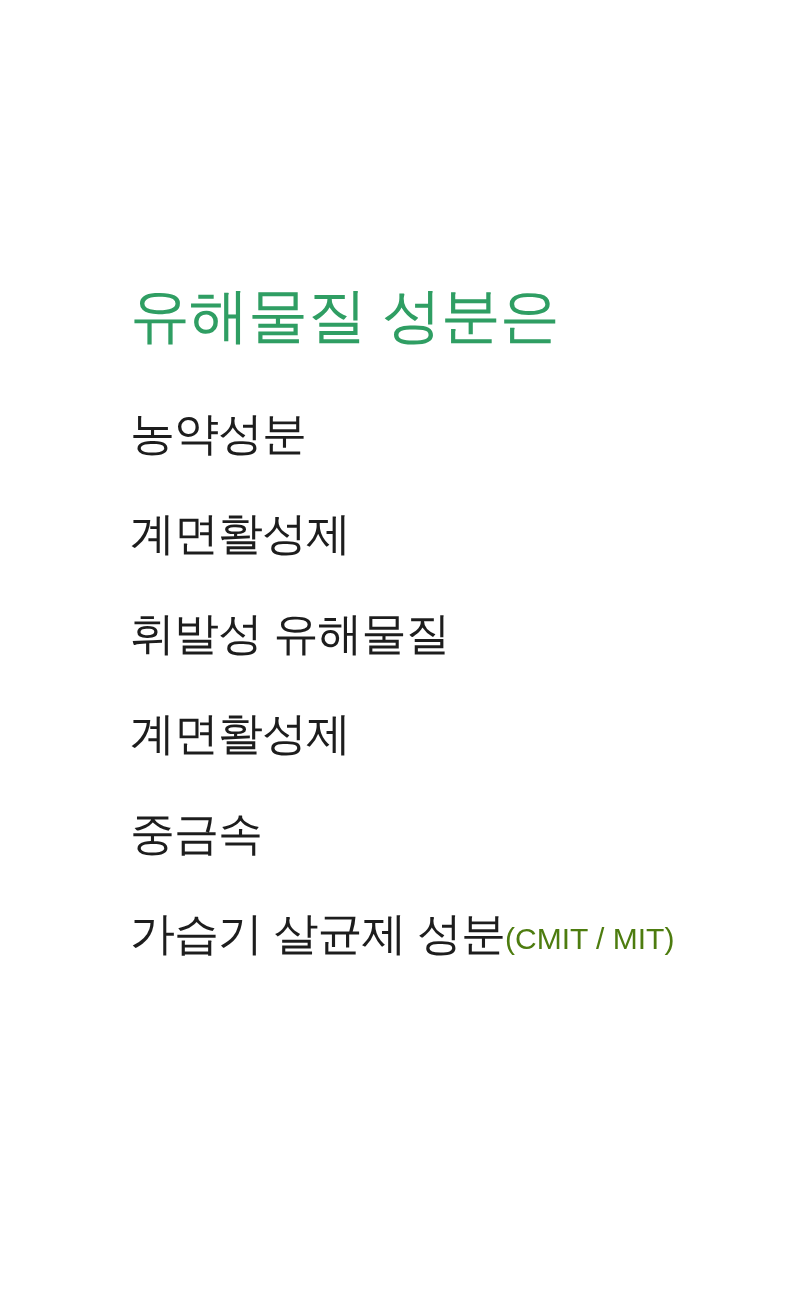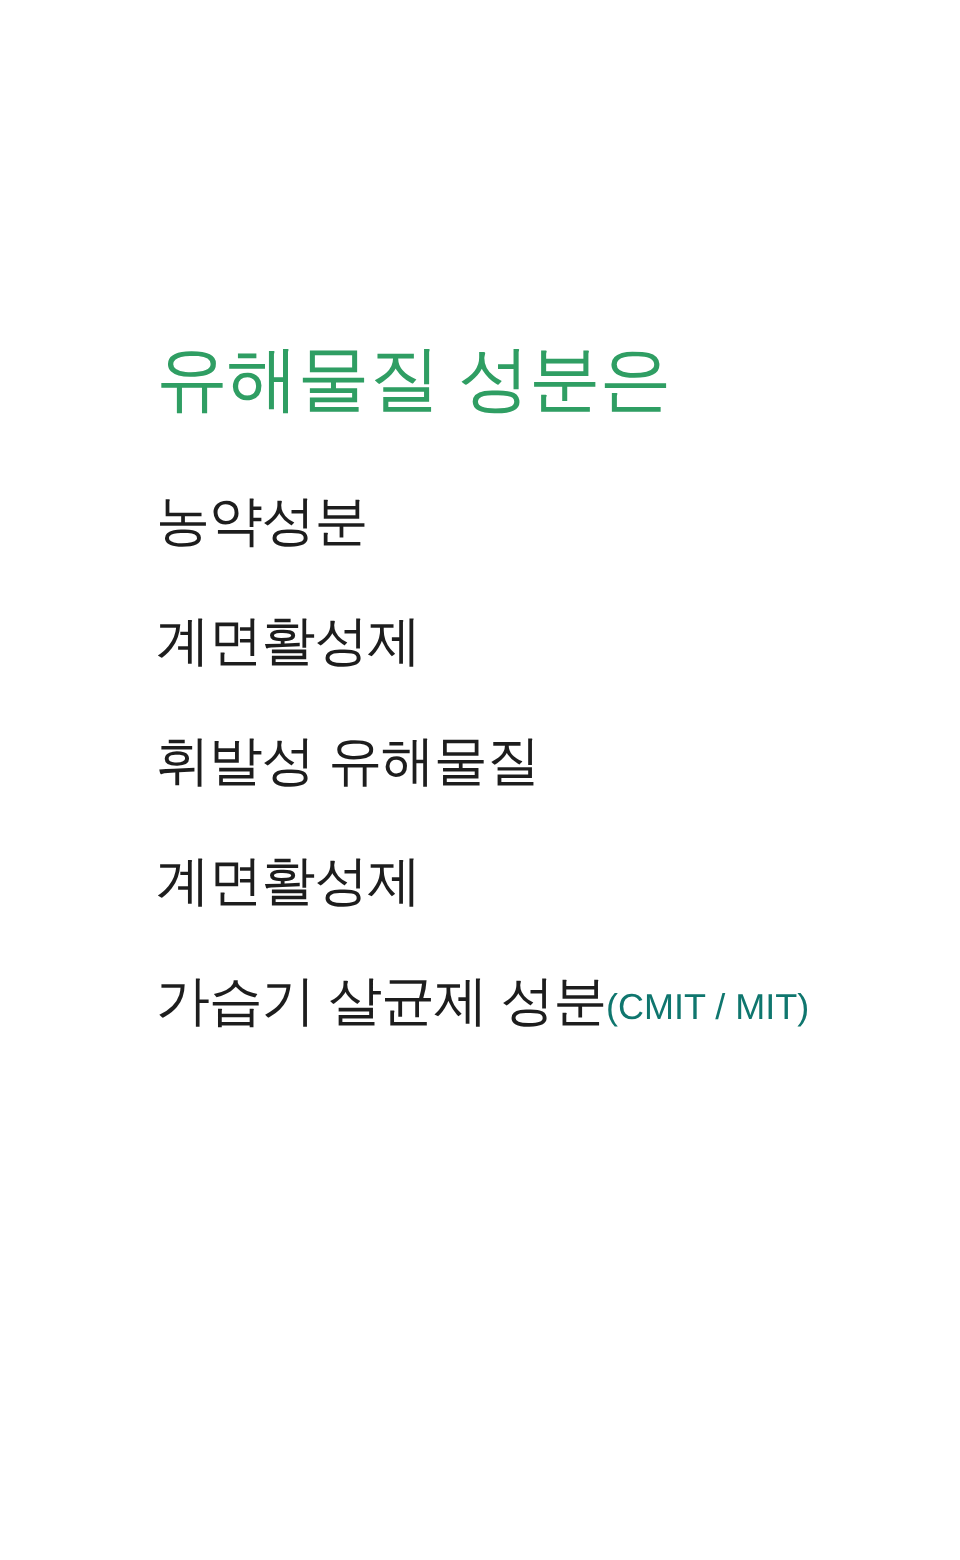--- a/index.html
+++ b/index.html
@@ -44,33 +44,34 @@
     letter-spacing: -1px;
     color: #1d1d1d;
     white-space: nowrap;
   }
   .excluded-list li:last-child {
     margin-bottom: 0;
   }
   .item-suffix {
     font-size: 30px;
     letter-spacing: 0;
-    color: #0f766e;
+    color: #4d7c0f;
   }
 </style>
 </head>
 <body>
 
 <div class="content">
 
   <h1 class="headline">
     <span class="line">유해물질 성분은</span>
   </h1>
 
   <ul class="excluded-list">
     <li><span>농약성분</span><span class="item-suffix"></span></li>
     <li><span>계면활성제</span><span class="item-suffix"></span></li>
     <li><span>휘발성 유해물질</span><span class="item-suffix"></span></li>
     <li><span>계면활성제</span><span class="item-suffix"></span></li>
+    <li><span>중금속</span><span class="item-suffix"></span></li>
     <li><span>가습기 살균제 성분</span><span class="item-suffix">(CMIT / MIT)</span></li>
   </ul>
 
 </div>
 
 </body></html>

